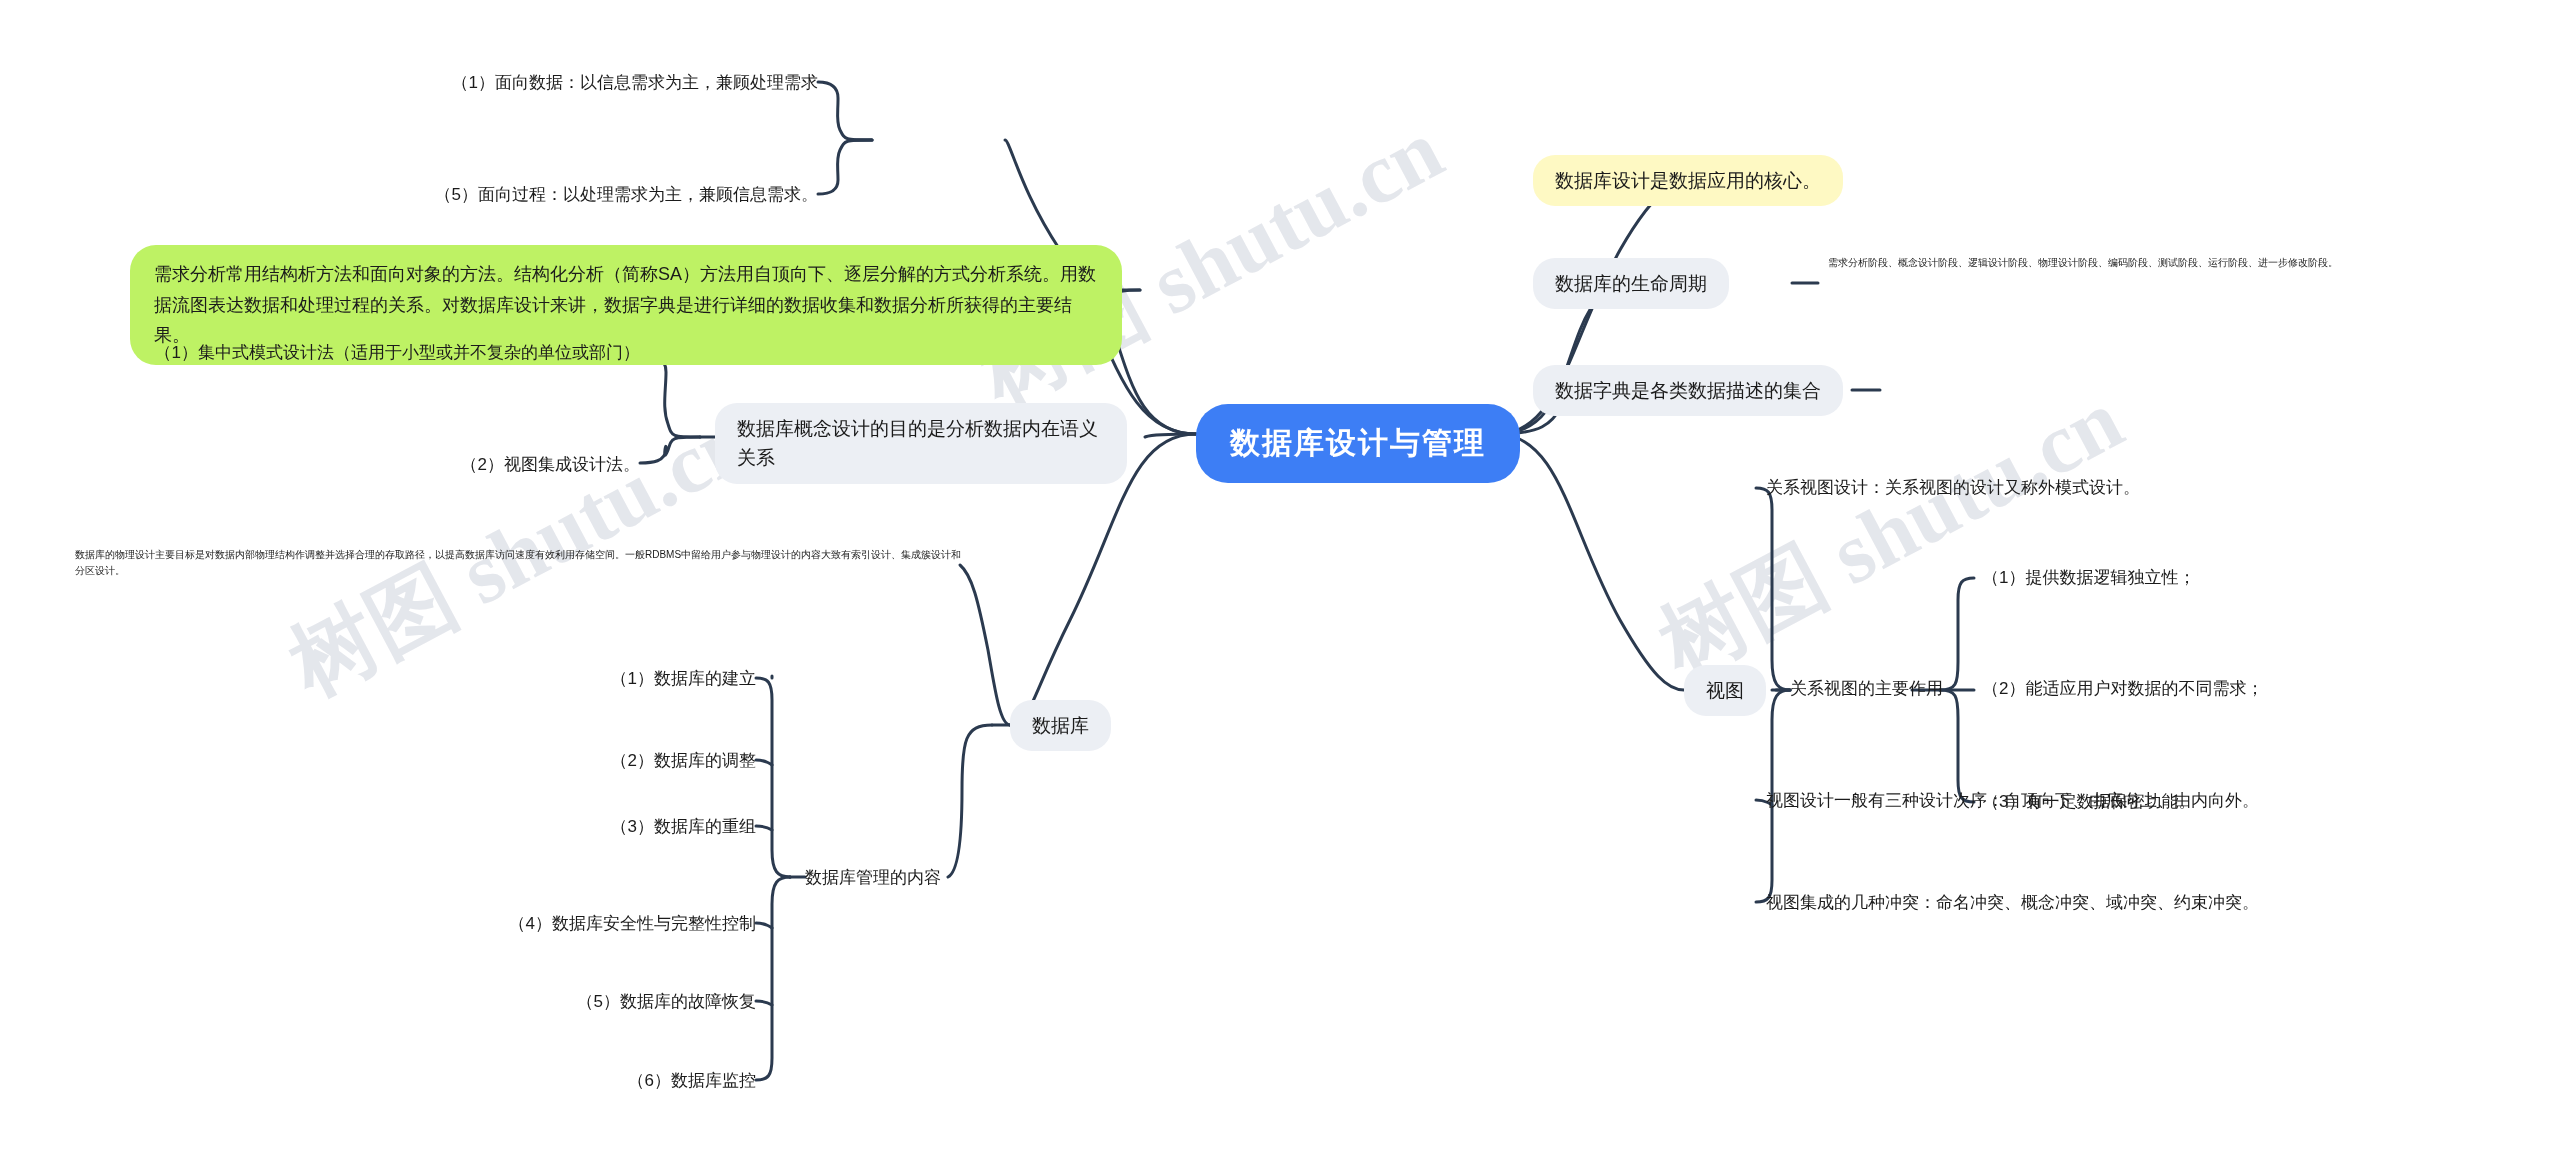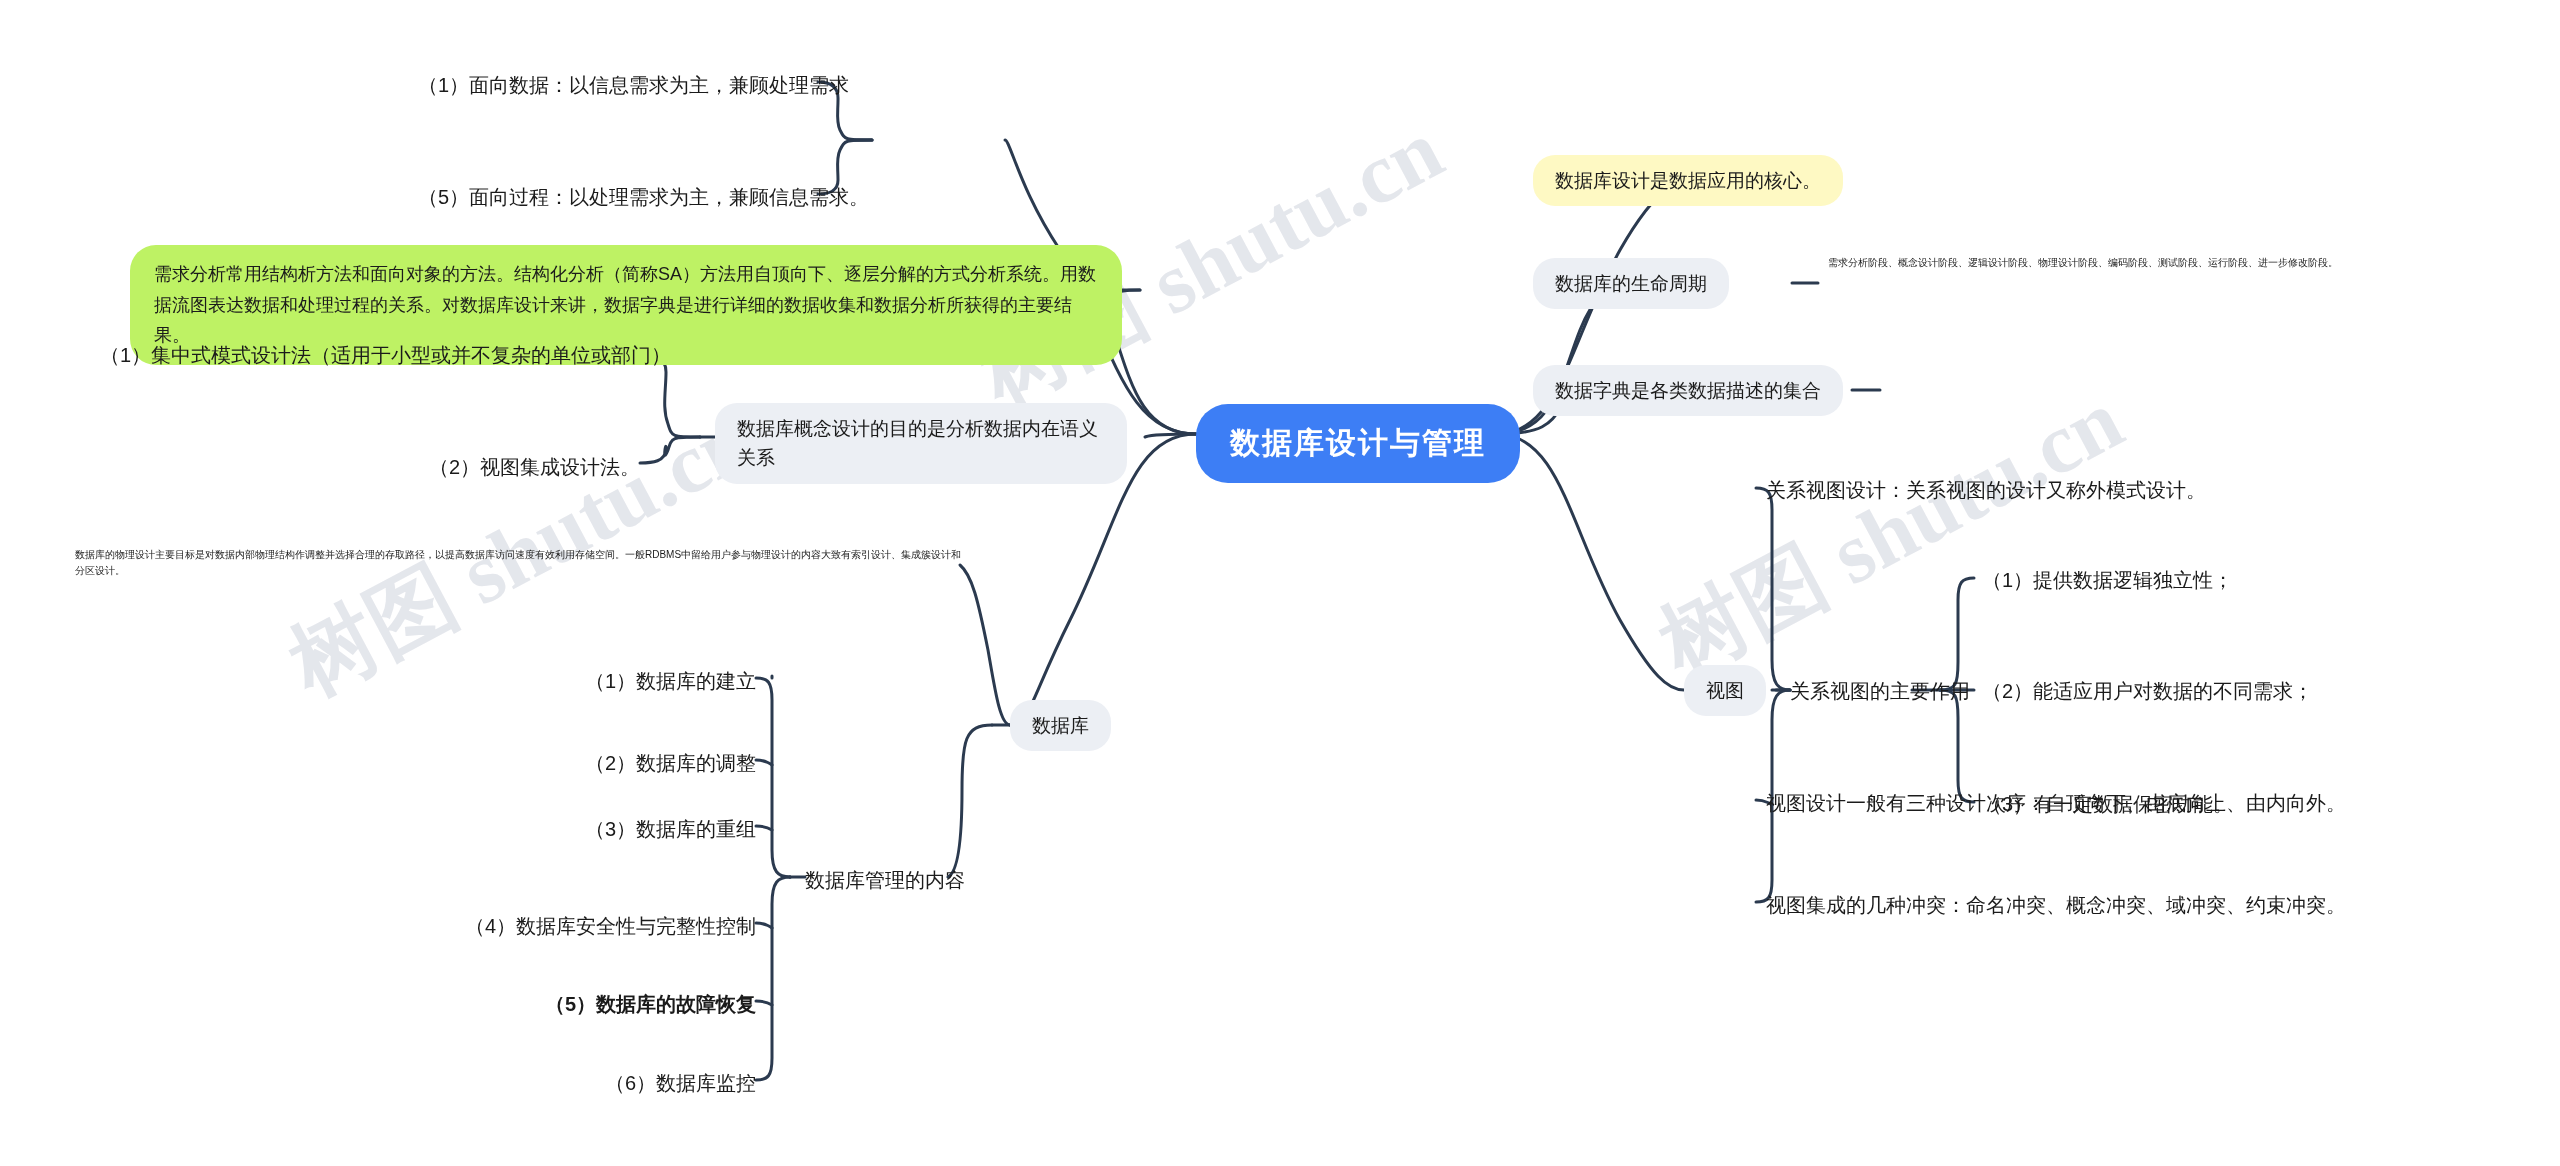--- a/index.html
+++ b/index.html
@@ -69,21 +69,21 @@
   
   .pill {
     background: #eceff4;
     border-radius: 22px;
     padding: 11px 22px;
     font-size: 19px;
   }
   .pill.para  { font-size: 18px; line-height: 1.7; border-radius: 26px; padding: 14px 24px; }
   
   .leaf {
-    font-size: 20px;
+    font-size: 17px;
     white-space: nowrap;
   }
   .leaf.wrap { white-space: normal; }
   .leaf.tiny { font-size: 10px; line-height: 1.6; }
 
   .r-align { text-align: right; }
 </style>
 </head>
 <body>
 
@@ -161,21 +161,21 @@
 
   <div class="node leaf wrap tiny" style="left:75px; top:547px; width:890px;">数据库的物理设计主要目标是对数据内部物理结构作调整并选择合理的存取路径，以提高数据库访问速度有效利用存储空间。一般RDBMS中留给用户参与物理设计的内容大致有索引设计、集成簇设计和分区设计。</div>
 
   <div class="node pill" style="left: 1010px; top: 700px; background: rgb(236, 239, 244);">数据库</div>
   <div class="node leaf" style="left:805px; top:865px;">数据库管理的内容</div>
 
   <div class="node leaf r-align" style="left:416px; top:666px; width:340px;">（1）数据库的建立</div>
   <div class="node leaf r-align" style="left:416px; top:748px; width:340px;">（2）数据库的调整</div>
   <div class="node leaf r-align" style="left:416px; top:814px; width:340px;">（3）数据库的重组</div>
   <div class="node leaf r-align" style="left:356px; top:911px; width:400px;">（4）数据库安全性与完整性控制</div>
-  <div class="node leaf r-align" style="left:416px; top:989px; width:340px;font-weight:bold;">（5）数据库的故障恢复</div>
+  <div class="node leaf r-align" style="left:416px; top:989px; width:340px;">（5）数据库的故障恢复</div>
   <div class="node leaf r-align" style="left:456px; top:1068px; width:300px;">（6）数据库监控</div>
 
   <div class="node pill" style="left: 1533px; top: 155px; background: #fef9c3;">数据库设计是数据应用的核心。</div>
 
   <div class="node pill" style="left: 1533px; top: 258px; background: rgb(236, 239, 244);">数据库的生命周期</div>
   <div class="node leaf wrap tiny" style="left:1828px; top:255px; width:700px;">需求分析阶段、概念设计阶段、逻辑设计阶段、物理设计阶段、编码阶段、测试阶段、运行阶段、进一步修改阶段。</div>
 
   <div class="node pill" style="left: 1533px; top: 365px; background: rgb(236, 239, 244);">数据字典是各类数据描述的集合</div>
 
   <div class="node pill" style="left: 1684px; top: 665px; background: rgb(236, 239, 244);">视图</div>

